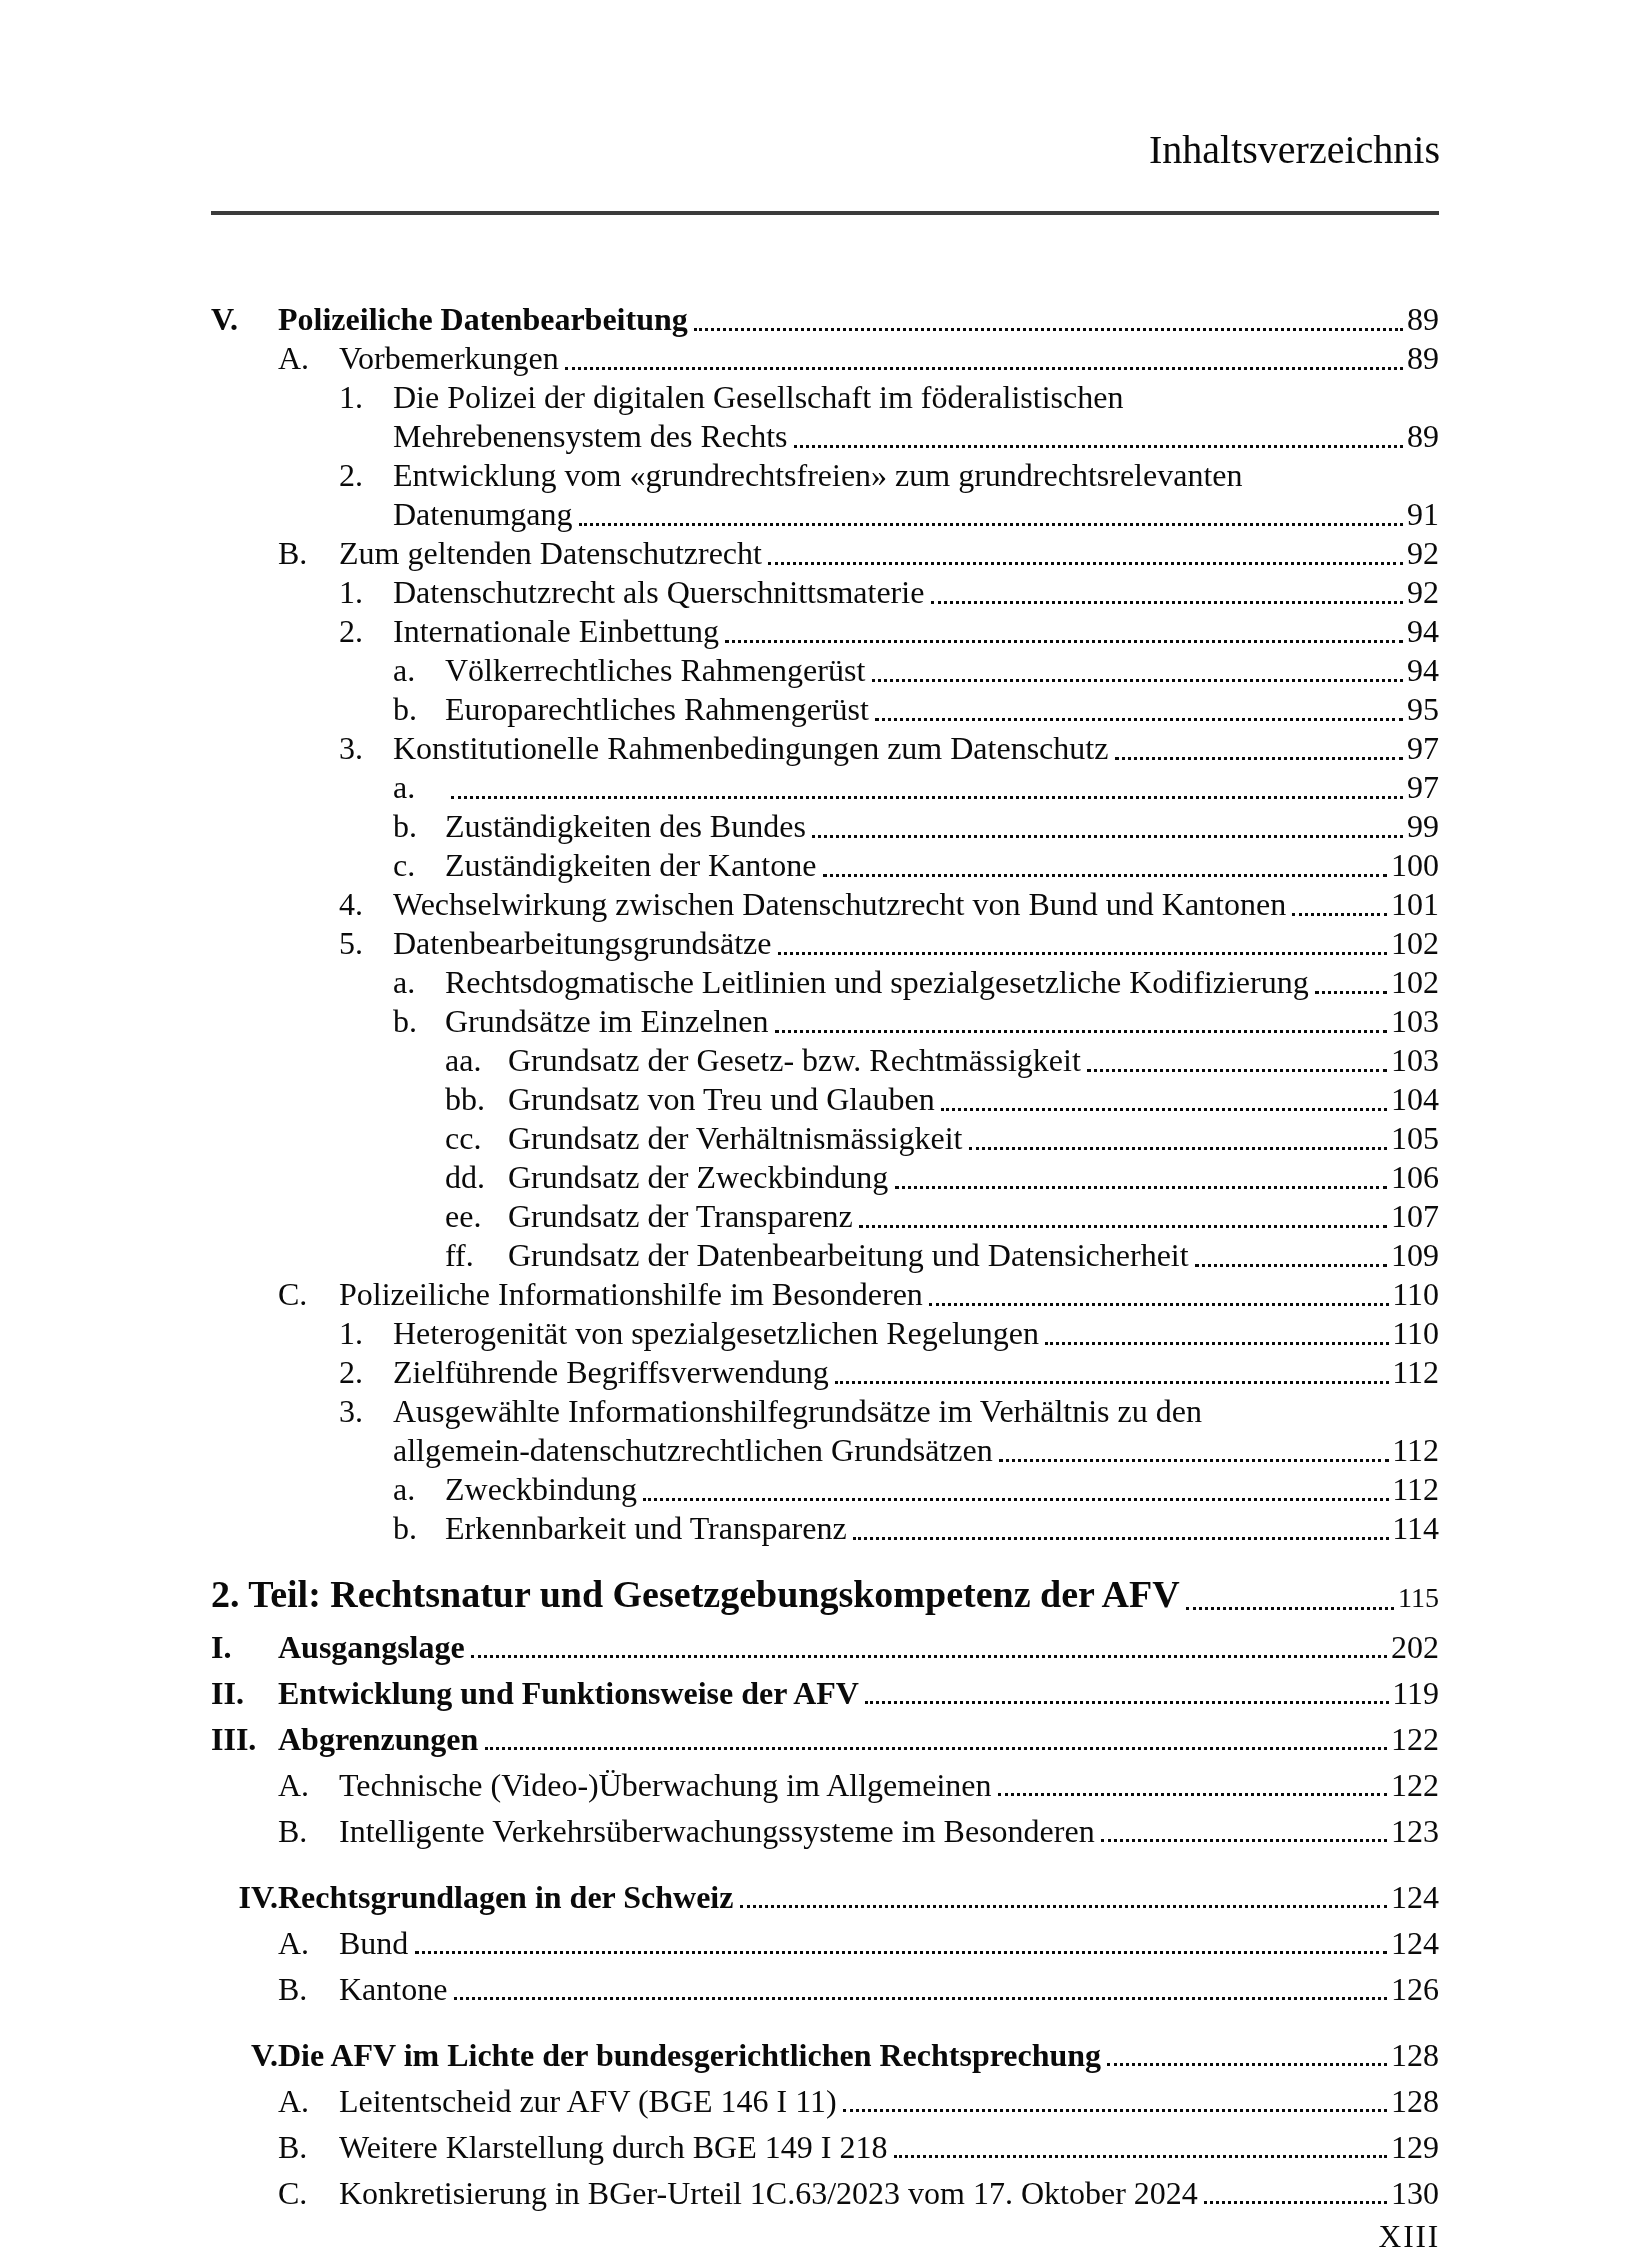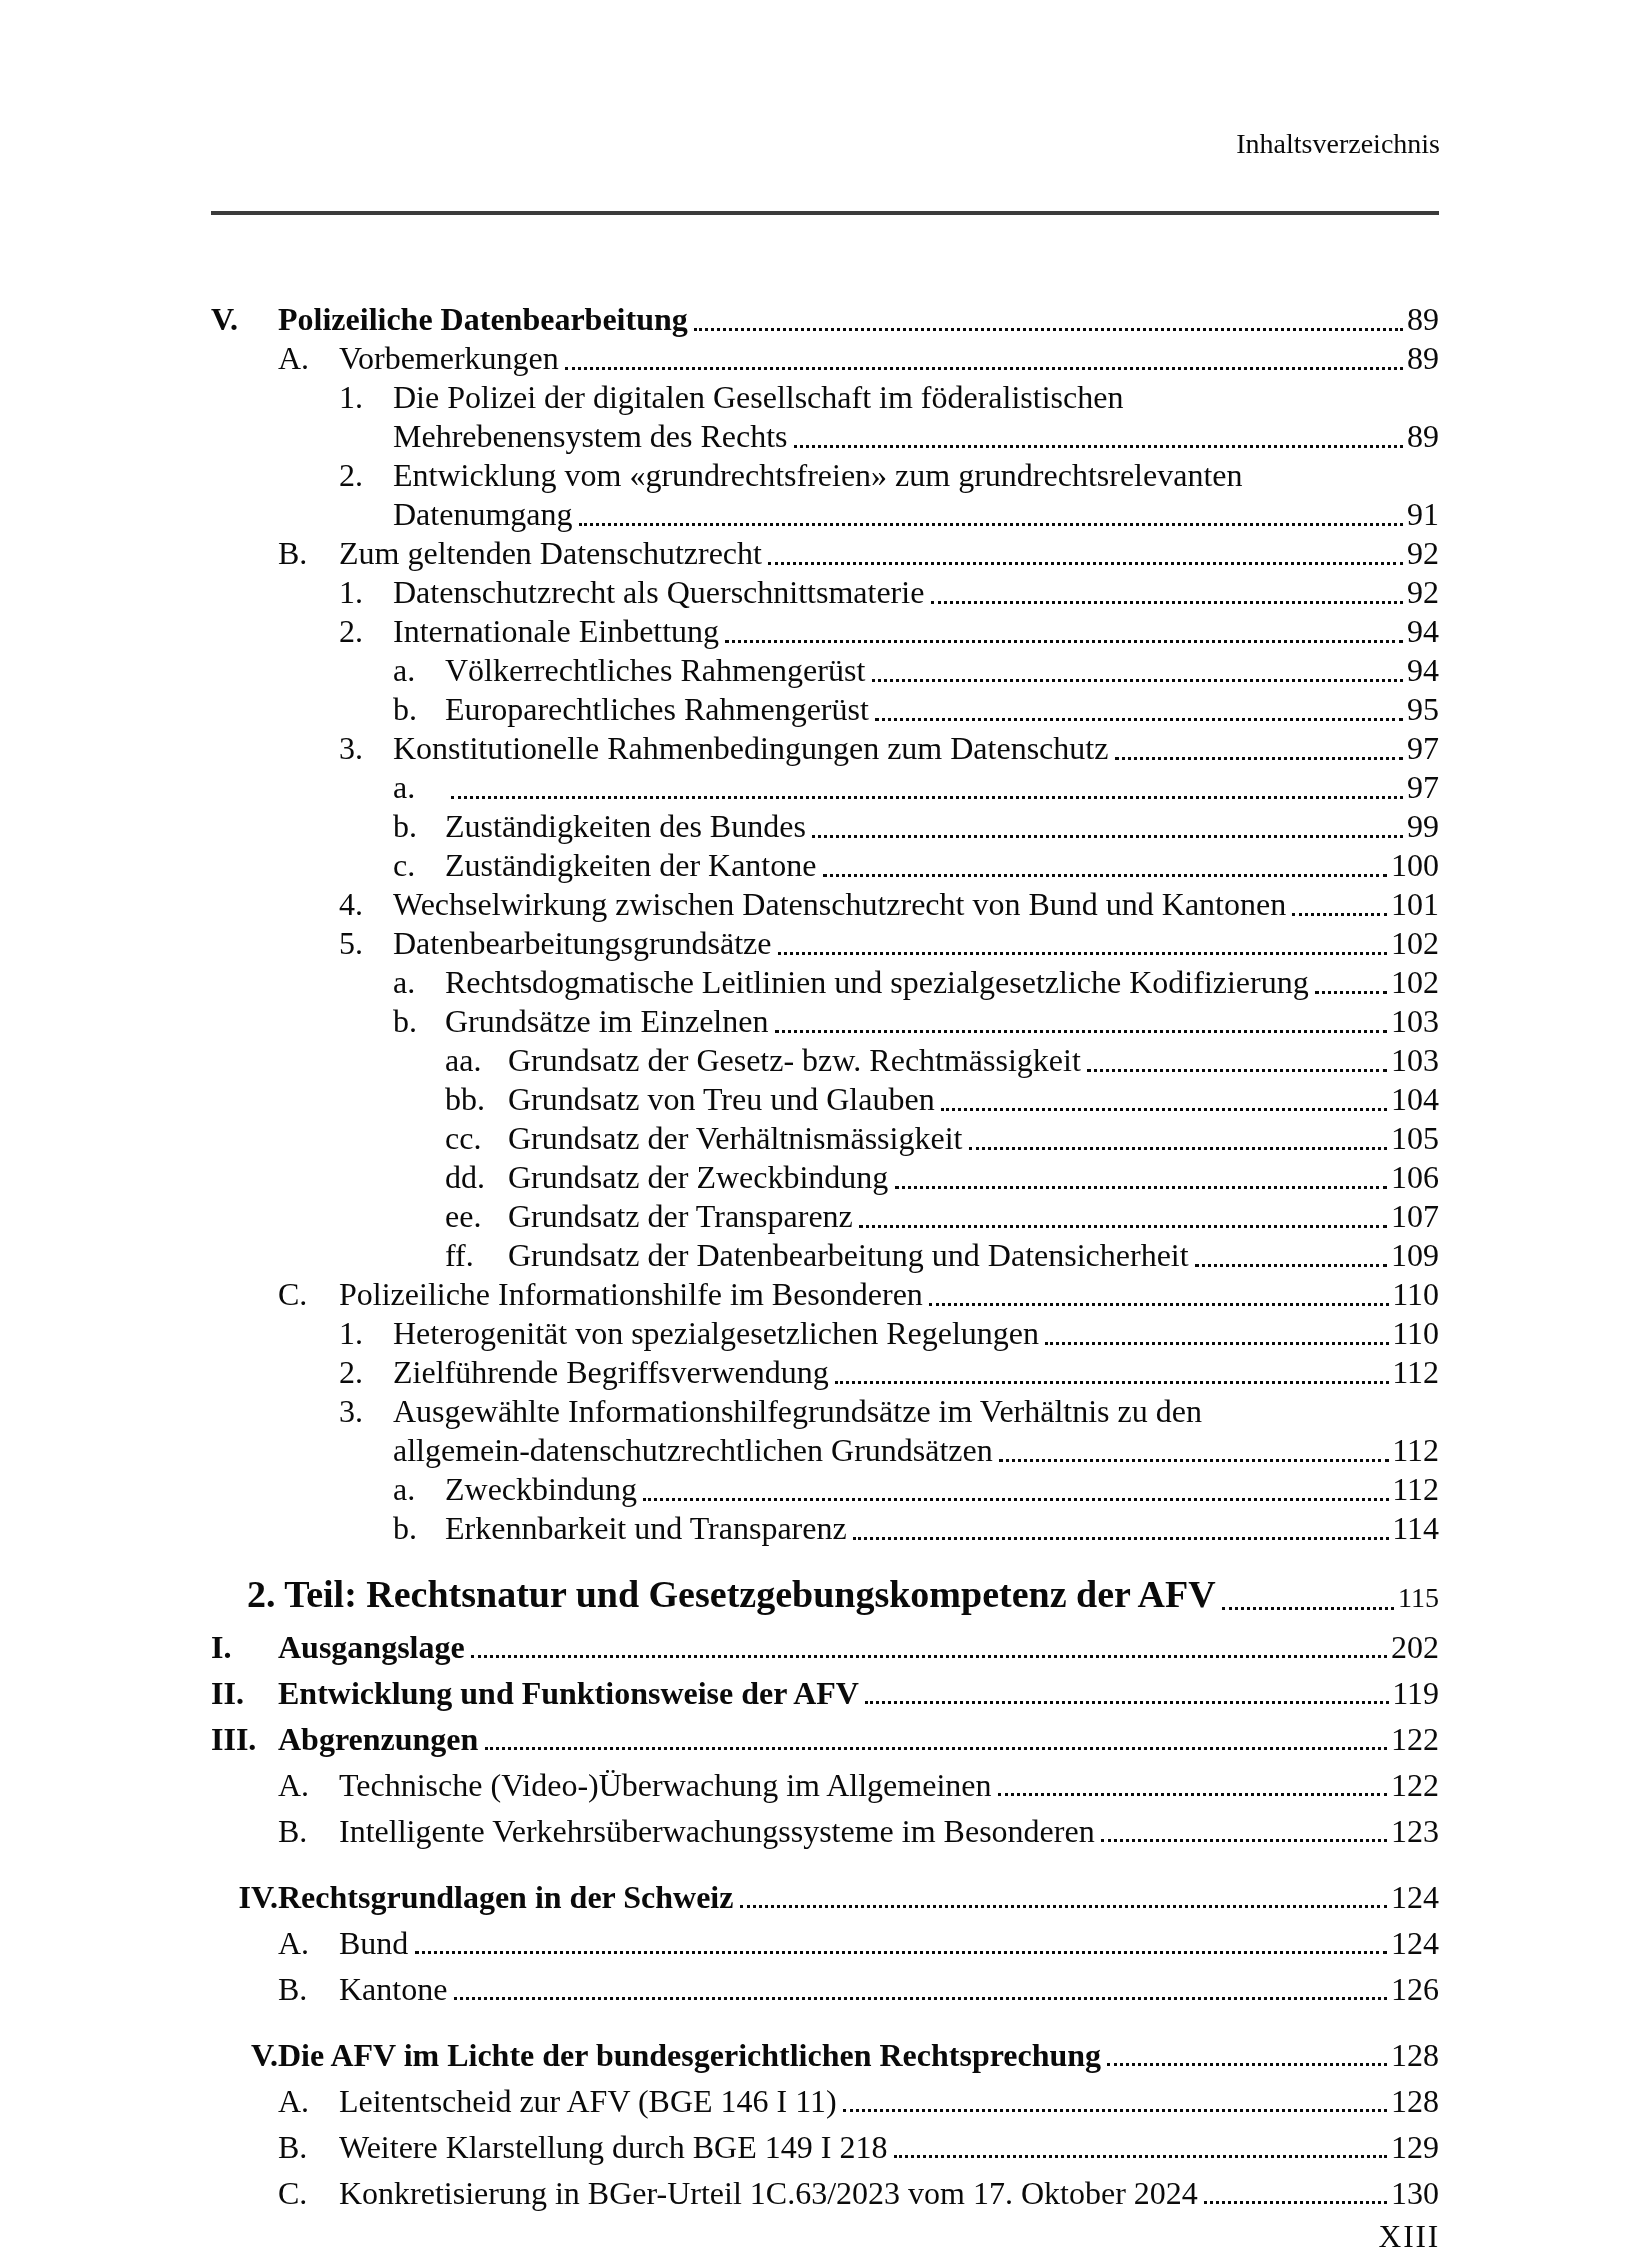--- a/index.html
+++ b/index.html
@@ -16,21 +16,21 @@
     font-family:"Liberation Serif","DejaVu Serif",serif;
   }
   .sheet{
     position:relative;
     width:1647px;height:2392px;
     overflow:hidden;
   }
   .doc-header{
     position:absolute;
     top:130px;right:207px;
-    font-size:28px;line-height:1;
+    font-size:40px;line-height:1;
     white-space:nowrap;
   }
   .rule{
     position:absolute;
     left:211px;top:211px;
     width:1228px;height:3.6px;
     background:var(--rule);
   }
   .toc{
     position:absolute;
@@ -65,21 +65,21 @@
   .l1{padding-left:0;}    .l1 .num{width:67px;}
   .l2{padding-left:67px;} .l2 .num{width:61px;}
   .l3{padding-left:128px;} .l3 .num{width:54px;}
   .l4{padding-left:182px;} .l4 .num{width:52px;}
   .l5{padding-left:234px;} .l5 .num{width:63px;}
 
   .bold .num,.bold .txt{font-weight:bold;}
   .bold .page{font-weight:normal;}
 
   
-  .part{margin-top:20px;margin-bottom:0;margin-left:36px;}
+  .part{margin-top:20px;margin-bottom:0;}
   .part .row{font-size:38px;line-height:53px;}
   .part .txt{font-weight:bold;}
   .part .page{font-size:28px;font-weight:normal;}
   .part .leader::after{bottom:14px;}
 
   
   .p2 .row{line-height:46px;}
   .p2 .leader::after{bottom:12px;}
   .entry.l2 + .entry.l1{margin-top:20px;text-align:right;}
 

